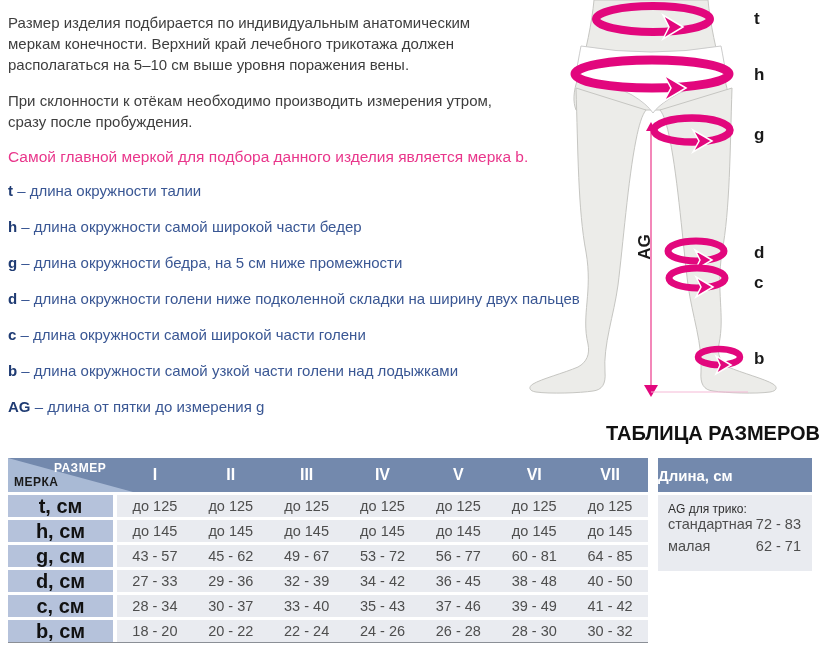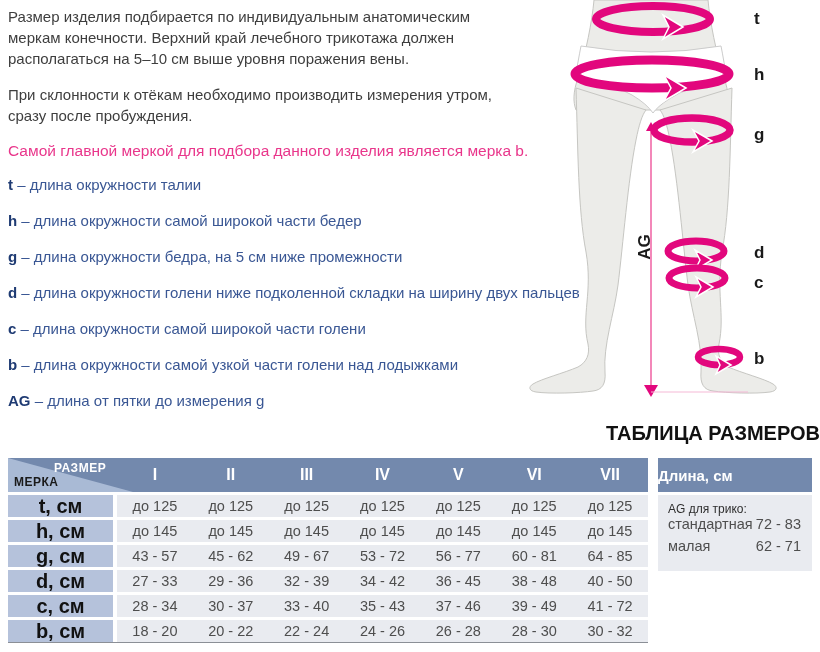--- a/index.html
+++ b/index.html
@@ -1,20 +1,20 @@
 <!DOCTYPE html>
 <html style="--magenta: #e2077d; --pink-text: #e9368b; --blue-text: #3a5794; --blue-key: #1f3b73; --header-blue: #7389ad; --corner-light: #a9bad5; --row-label-bg: #b5c2db; --cell-bg: #e9ebf0; --body-text: #3e3e3e; --cell-text: #4e4e4e;"><head>
 <meta charset="utf-8">
 <style>
   html,body{margin:0;padding:0;background:#fff;}
   .page{position:relative;width:820px;height:652px;background:#fff;overflow:hidden;
         font-family:"Liberation Sans",sans-serif;}
 
   
-  .text-col{position:absolute;left:8px;top:6px;width:650px;}
+  .text-col{position:absolute;left:8px;top:12px;width:650px;}
   .para{width:490px;font-size:15px;line-height:21px;color:var(--body-text);margin:0 0 15px 0;}
   .highlight{font-size:15.5px;line-height:20px;color:var(--pink-text);margin:2px 0 14px 0;white-space:nowrap;}
   .def-item{font-size:15px;line-height:20px;color:var(--blue-text);margin-bottom:16px;white-space:nowrap;}
   .def-key{font-weight:bold;color:var(--blue-key);}
   .def-sep{color:var(--blue-text);}
 
   
   .figure{position:absolute;left:520px;top:0;width:300px;height:416px;}
   .figure svg{display:block;}
   .limb{fill:#ecece9;stroke:#c6c6c2;stroke-width:1;}
@@ -210,21 +210,21 @@
         </div>
         <div class="size-row">
           <div class="row-label">c, см</div>
           <div class="row-values">
             <div class="cell">28 - 34</div>
             <div class="cell">30 - 37</div>
             <div class="cell">33 - 40</div>
             <div class="cell">35 - 43</div>
             <div class="cell">37 - 46</div>
             <div class="cell">39 - 49</div>
-            <div class="cell">41 - 72</div>
+            <div class="cell">41 - 42</div>
           </div>
         </div>
         <div class="size-row">
           <div class="row-label">b, см</div>
           <div class="row-values">
             <div class="cell">18 - 20</div>
             <div class="cell">20 - 22</div>
             <div class="cell">22 - 24</div>
             <div class="cell">24 - 26</div>
             <div class="cell">26 - 28</div>

